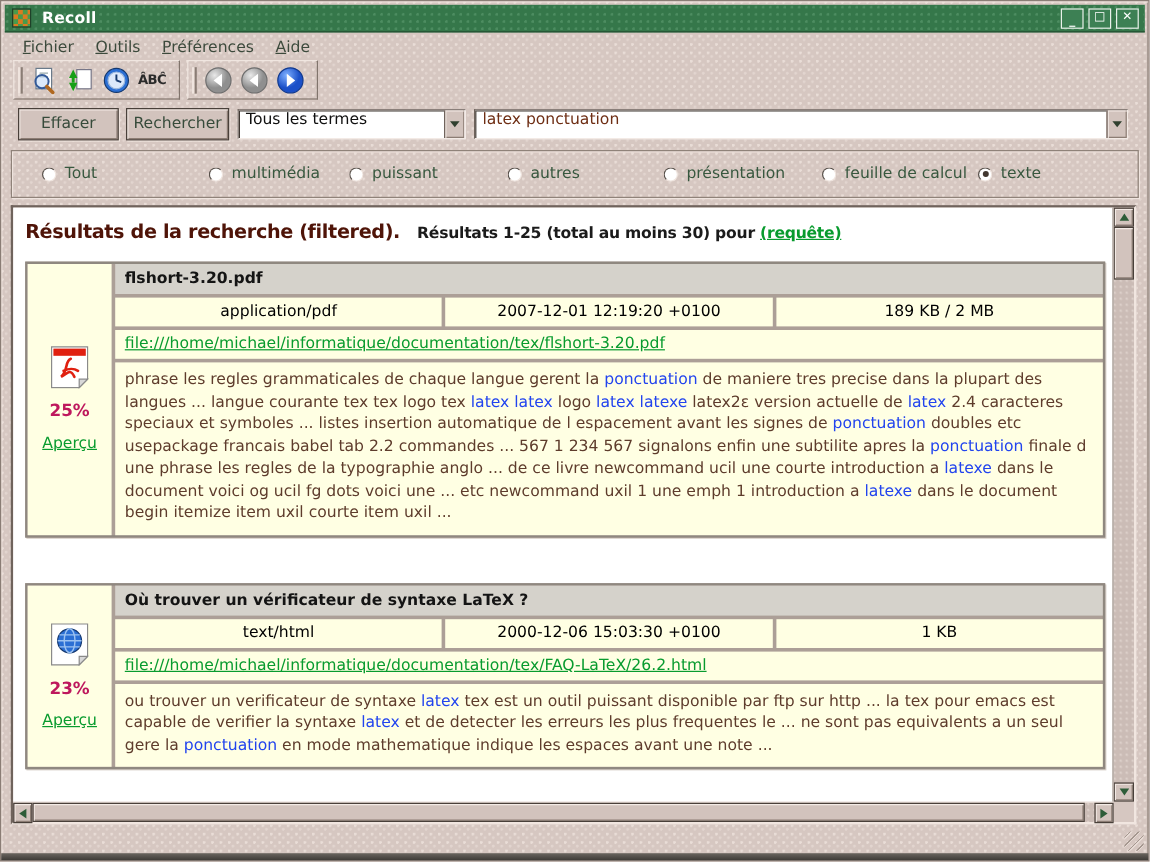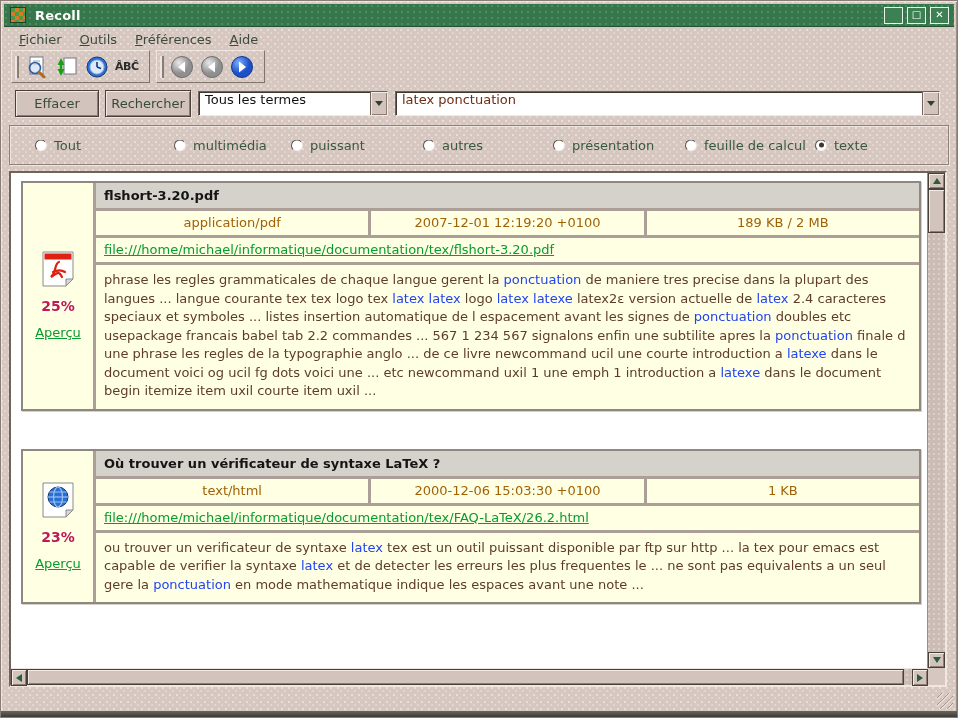--- a/index.html
+++ b/index.html
@@ -146,21 +146,21 @@
     align-items:center; justify-content:center; gap:11px; padding:6px 0;
   }
   .r-pct { font-weight:bold; color:#be185d; font-size:14px; }
   .r-main { display:grid; grid-template-rows:auto auto auto 1fr; gap:3px; }
   .r-title {
     background:#d5d2cb; color:#141414; font-weight:bold;
     padding:0 8px; line-height:25px; height:25px;
   }
   .r-meta { display:grid; grid-template-columns:1fr 1fr 1fr; gap:3px; }
   .r-cell {
-    background:#ffffe3; color:#a16207; text-align:center;
+    background:#ffffe3; color:#000000; text-align:center;
     height:24px; line-height:24px; overflow:hidden;
   }
   .r-url { background:#ffffe3; padding:3px 8px; height:24px; line-height:18px; }
   .r-snippet {
     background:#ffffe3; color:#5e3c2c; padding:6px 8px 8px 8px;
     line-height:18.5px;
   }
   .r-snippet .hl { color:#2244ee; }
   
   .doc-icon { width:32px; height:36px; display:none; }
@@ -348,20 +348,24 @@
       <div class="filter-option selected">
     <span class="radio">
           <span class="dot"></span>
         </span>
     <span class="radio-label">texte</span>
   </div>
     </div>
 
   <div class="results-panel">
     <div class="results-viewport">
+      <div class="results-header">
+        <span class="rh-title">Résultats de la recherche (filtered).</span>
+        <span class="rh-stats"><span>Résultats 1-25 (total au moins 30) pour </span><span class="rh-link">(requête)</span></span>
+      </div>
       <div>
           <div class="result">
     <div class="r-left">
       <svg class="doc-icon" viewBox="0 0 32 36" style="display: block;">
         <path d="M1 1 H31 V28 L24 35 H1 Z" fill="#ffffff" stroke="#8a8a8a"></path>
         <path d="M31 28 L24 35 L24 28 Z" fill="#d8d8d8" stroke="#8a8a8a"></path>
         <rect x="2.5" y="2.5" width="27" height="6" fill="#e02010"></rect>
         <path d="M17 11 C12 13, 15 20, 9 26 C14 24, 16 18, 20 26 M11 21 C15 19, 20 19, 23 21" fill="none" stroke="#e02010" stroke-width="2.2" stroke-linecap="round"></path>
       </svg>
 

